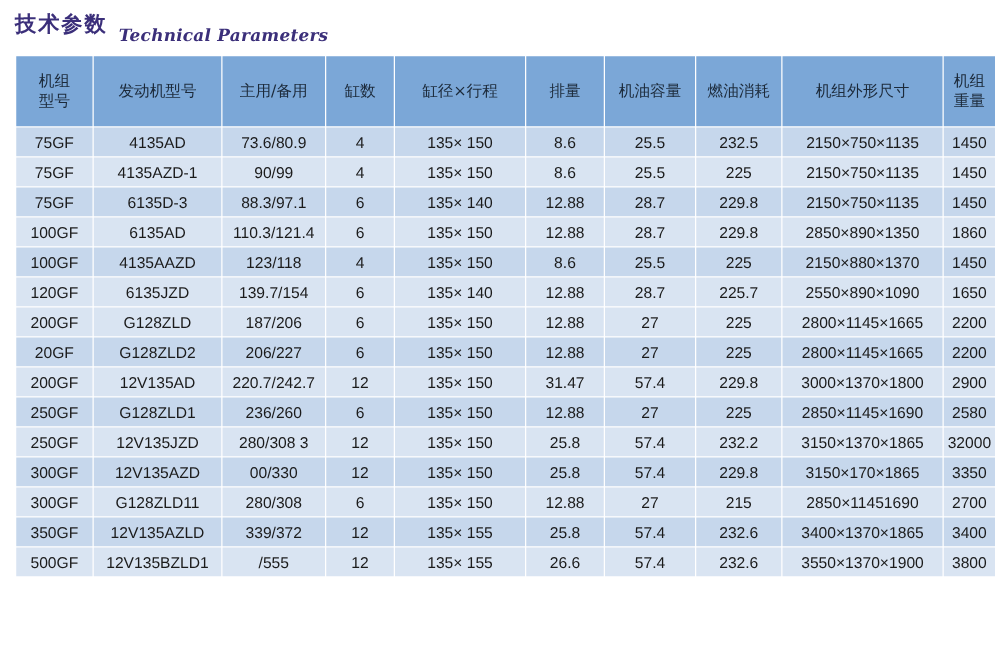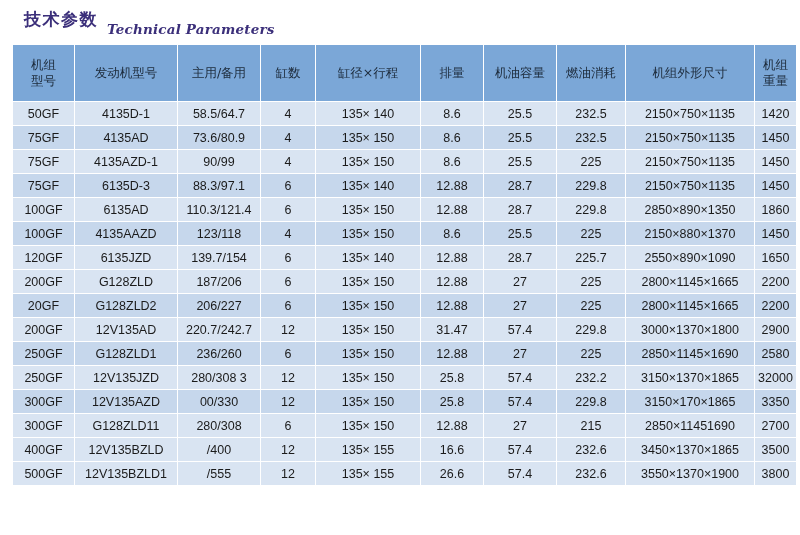--- a/index.html
+++ b/index.html
@@ -18,21 +18,21 @@
     position: relative;
     width: 800px;
     height: 535px;
     background: #ffffff;
     box-sizing: border-box;
   }
 
   
   .title-bar {
     position: absolute;
-    left: 24px;
+    left: 12px;
     top: 2px;
     height: 34px;
     display: flex;
     align-items: center;
     gap: 9px;
     white-space: nowrap;
   }
   .title-cn {
     font-family: "DejaVu Sans", "Liberation Sans", sans-serif;
     font-size: 17px;
@@ -160,32 +160,20 @@
             <th>
               <div>机组外形尺寸</div>
             </th>
             <th>
               <div>机组</div>
               <div>重量</div>
             </th>
           </tr>
       </thead>
       <tbody id="table-body">
-          <tr class="row-a">
-            <td>50GF</td>
-            <td>4135D-1</td>
-            <td>58.5/64.7</td>
-            <td>4</td>
-            <td>135× 140</td>
-            <td>8.6</td>
-            <td>25.5</td>
-            <td>232.5</td>
-            <td>2150×750×1135</td>
-            <td>1420</td>
-          </tr>
           <tr class="row-b">
             <td>75GF</td>
             <td>4135AD</td>
             <td>73.6/80.9</td>
             <td>4</td>
             <td>135× 150</td>
             <td>8.6</td>
             <td>25.5</td>
             <td>232.5</td>
             <td>2150×750×1135</td>
@@ -328,31 +316,31 @@
             <td>G128ZLD11</td>
             <td>280/308</td>
             <td>6</td>
             <td>135× 150</td>
             <td>12.88</td>
             <td>27</td>
             <td>215</td>
             <td>2850×11451690</td>
             <td>2700</td>
           </tr>
-          <tr class="row-a">
-            <td>400GF</td>
-            <td>12V135BZLD</td>
-            <td class="left-al">/400</td>
+          <tr class="row-b">
+            <td>350GF</td>
+            <td>12V135AZLD</td>
+            <td>339/372</td>
             <td>12</td>
             <td>135× 155</td>
-            <td>16.6</td>
+            <td>25.8</td>
             <td>57.4</td>
             <td>232.6</td>
-            <td>3450×1370×1865</td>
-            <td>3500</td>
+            <td>3400×1370×1865</td>
+            <td>3400</td>
           </tr>
           <tr class="row-a">
             <td>500GF</td>
             <td>12V135BZLD1</td>
             <td class="left-al">/555</td>
             <td>12</td>
             <td>135× 155</td>
             <td>26.6</td>
             <td>57.4</td>
             <td>232.6</td>

